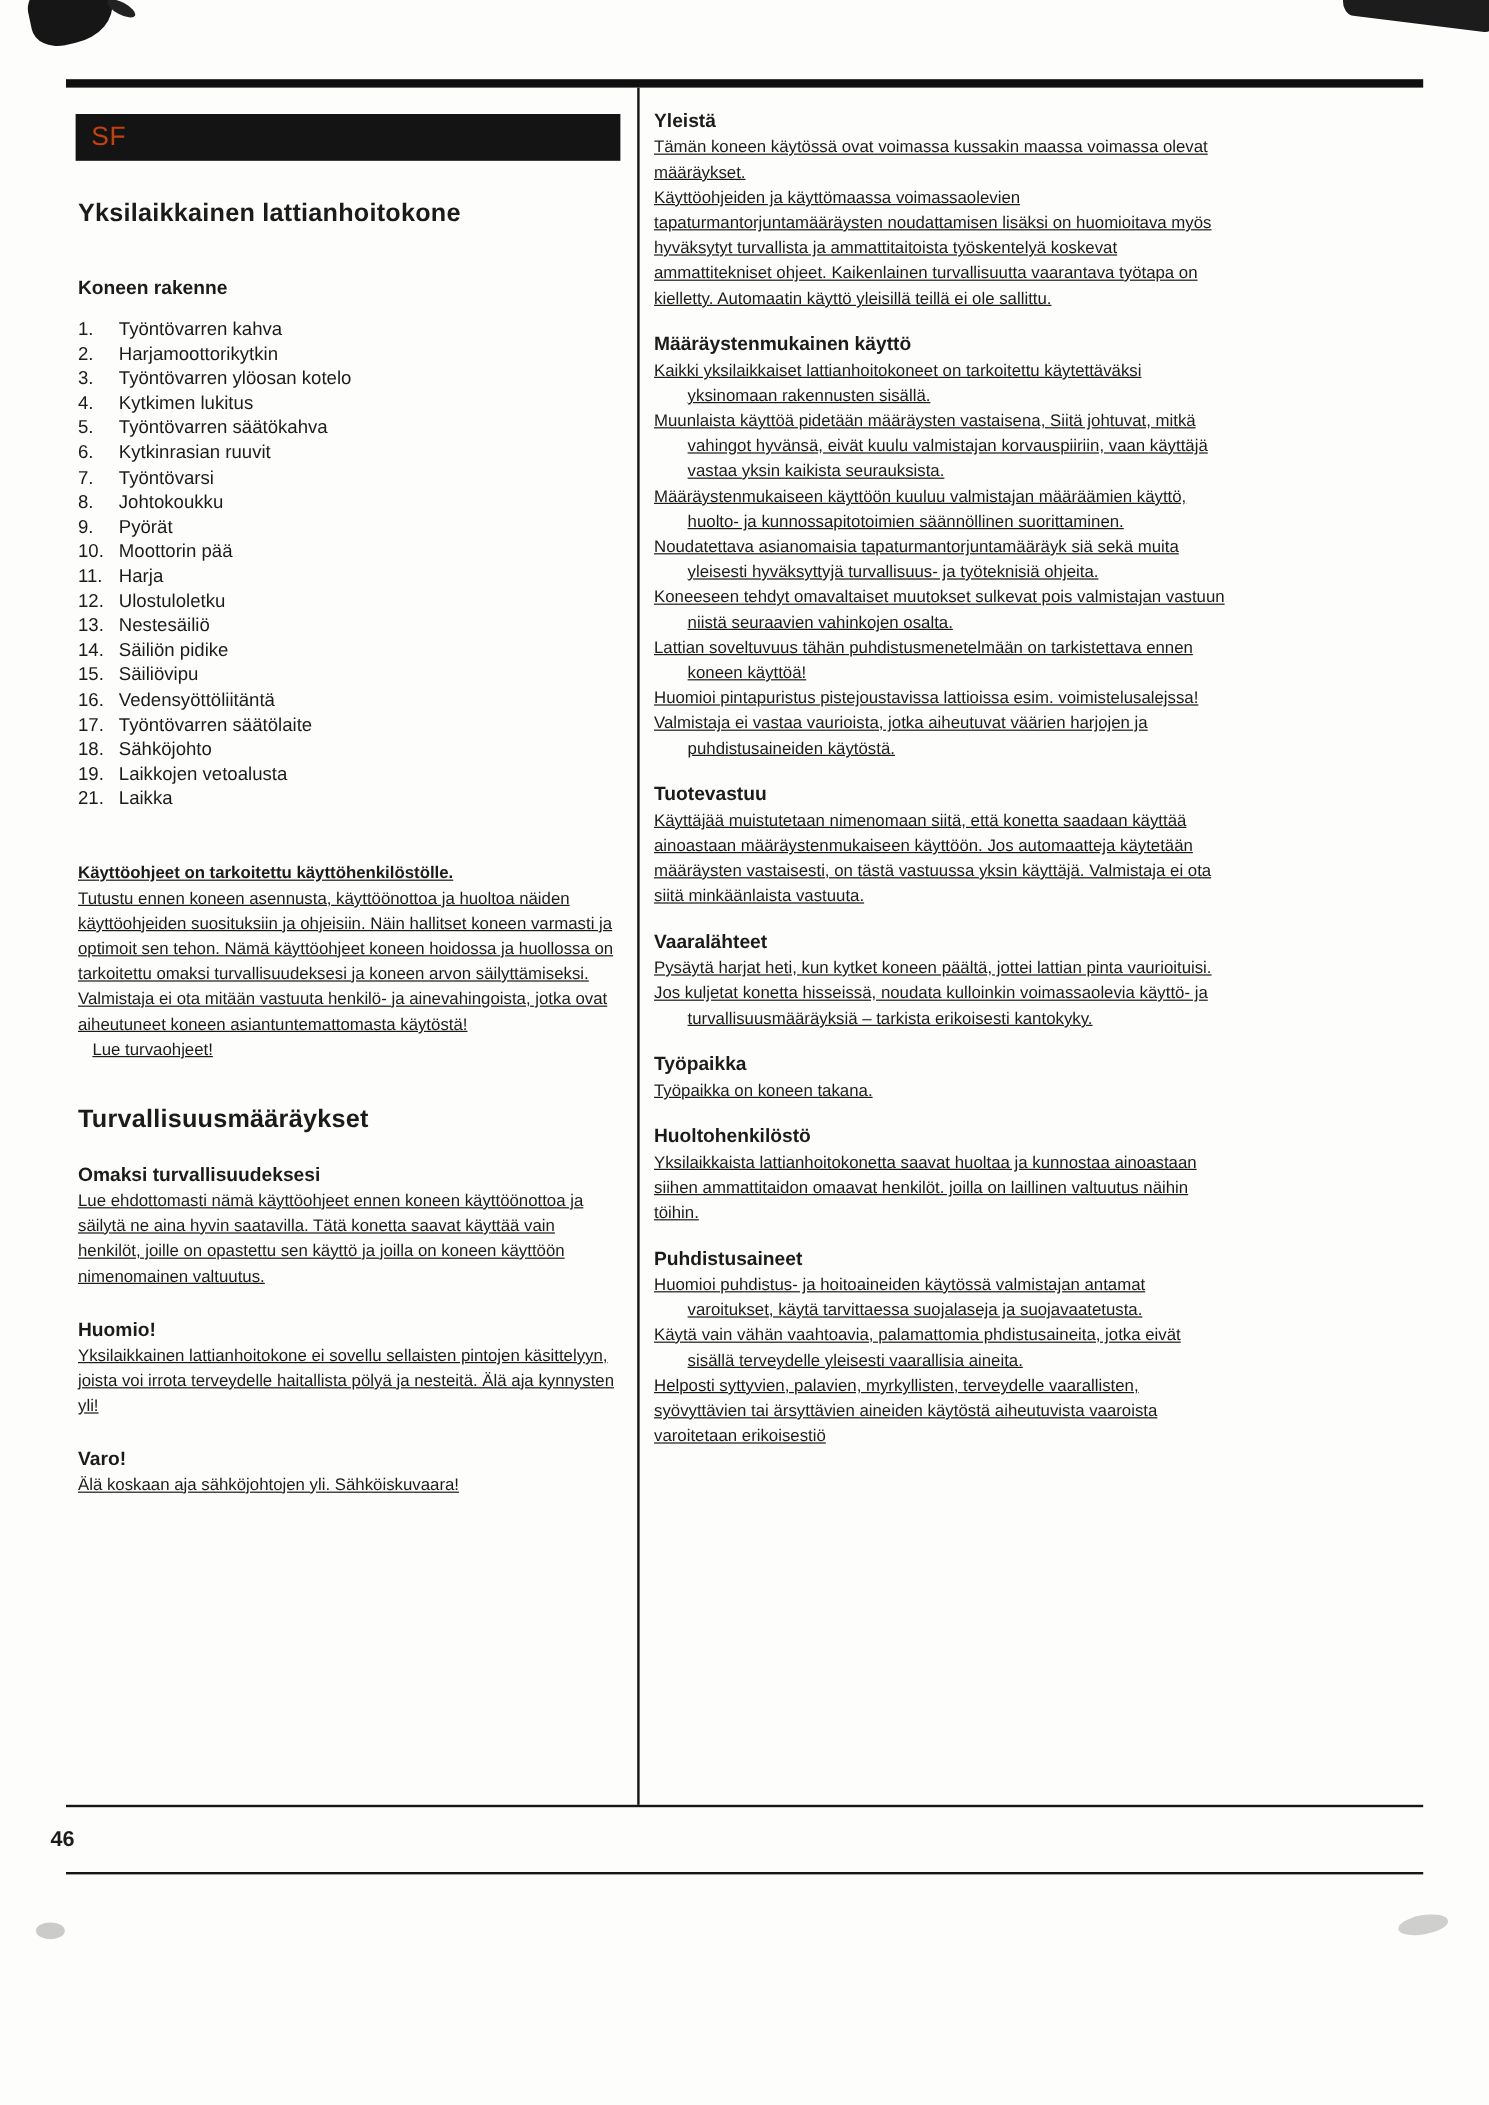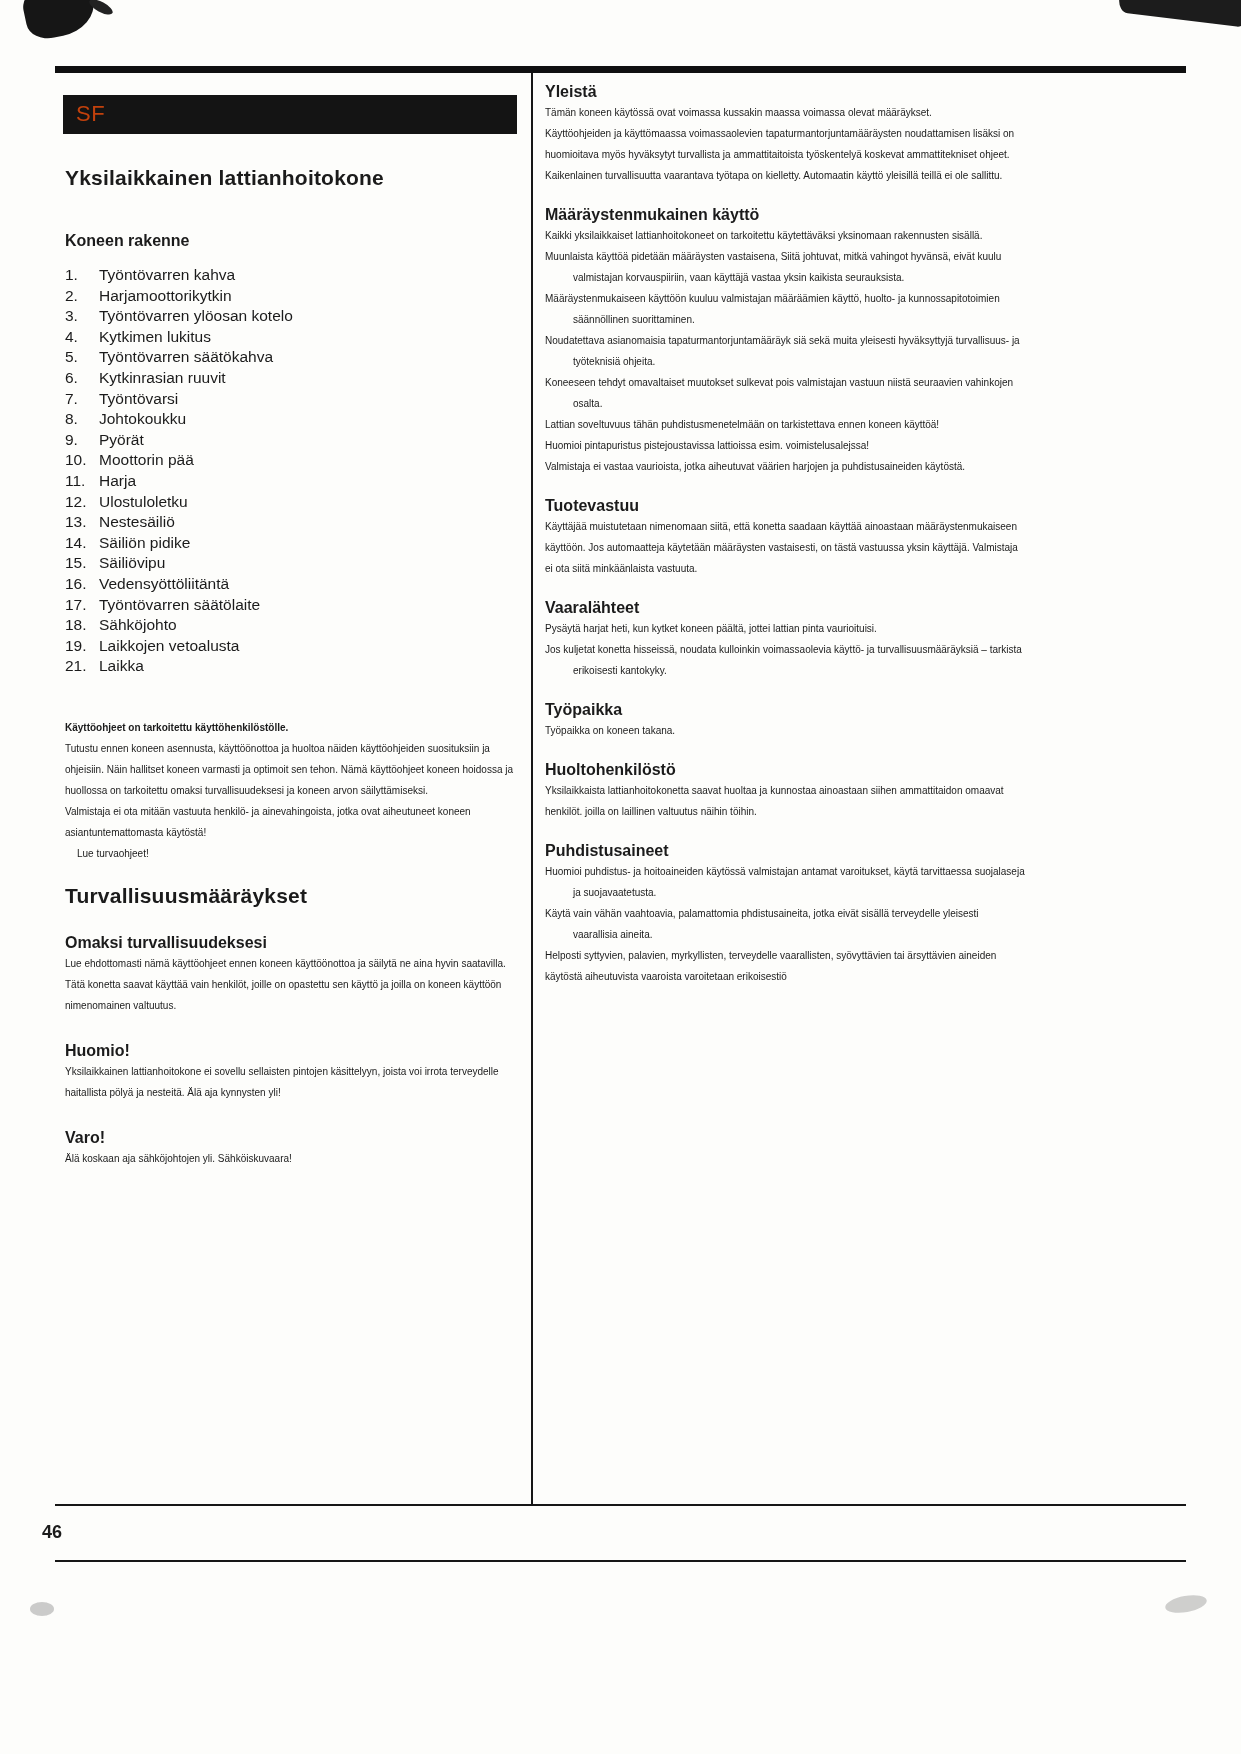--- a/index.html
+++ b/index.html
@@ -30,21 +30,21 @@
 
   .col-left {
     width: 478px;
     flex: 0 0 478px;
     border-right: 2px solid #161616;
     padding: 22px 14px 0 8px;
   }
   .col-right {
     width: 492px;
     flex: 0 0 492px;
-    padding: 8px 0 0 10px;
+    padding: 18px 0 0 10px;
   }
 
   .sf-box {
     background: #141414;
     color: #c2410c;
     font-size: 22px;
     font-weight: normal;
     line-height: 1;
     padding: 8px 0 9px 13px;
     letter-spacing: 0.5px;
@@ -65,29 +65,30 @@
   }
   .head-structure { margin-top: 40px; }
 
   .parts-list { margin: 14px 0 0 2px; }
   .part-row { display: flex; font-size: 15.5px; line-height: 20.6px; }
   .part-row .num { width: 34px; flex: none; }
   .part-row .label { flex: 1; }
 
   .p {
     margin: 0 0 0 2px;
-    font-size: 10px;
+    font-size: 14px;
     line-height: 21px;
+    text-decoration: underline;
   }
   .bold { font-weight: bold; }
   .intro-head { margin-top: 40px; }
   .indent1 { padding-left: 12px; }
 
   .h-big {
-    margin: 20px 0 0 2px;
+    margin: 36px 0 0 2px;
     font-size: 21px;
     font-weight: bold;
     letter-spacing: 0.2px;
   }
   .l-sec { margin-top: 24px; }
   .hang { padding-left: 28px; text-indent: -28px; }
 
   .r-sec { margin-top: 18px; }
   .r-sec.first { margin-top: 0; }
 

